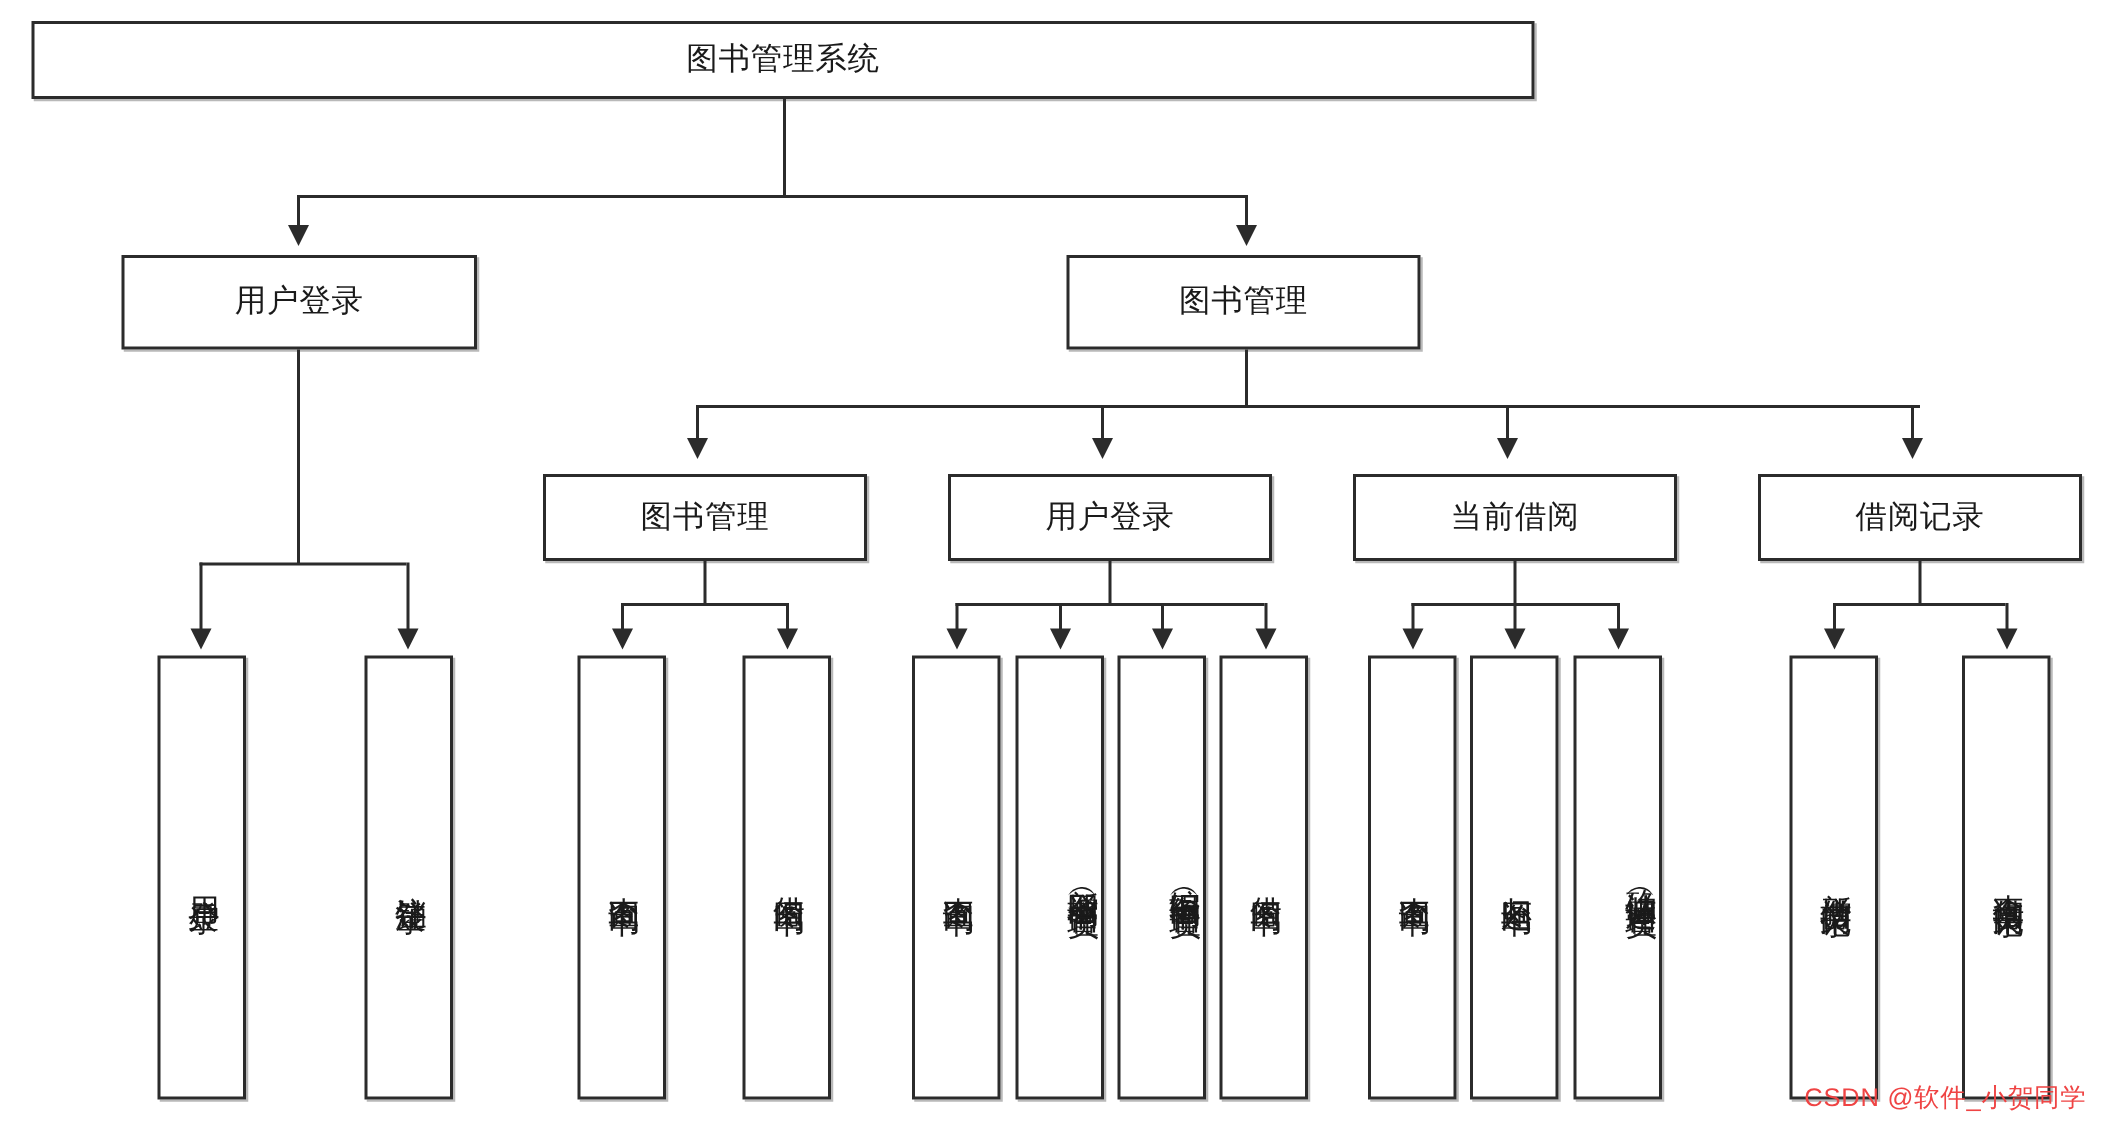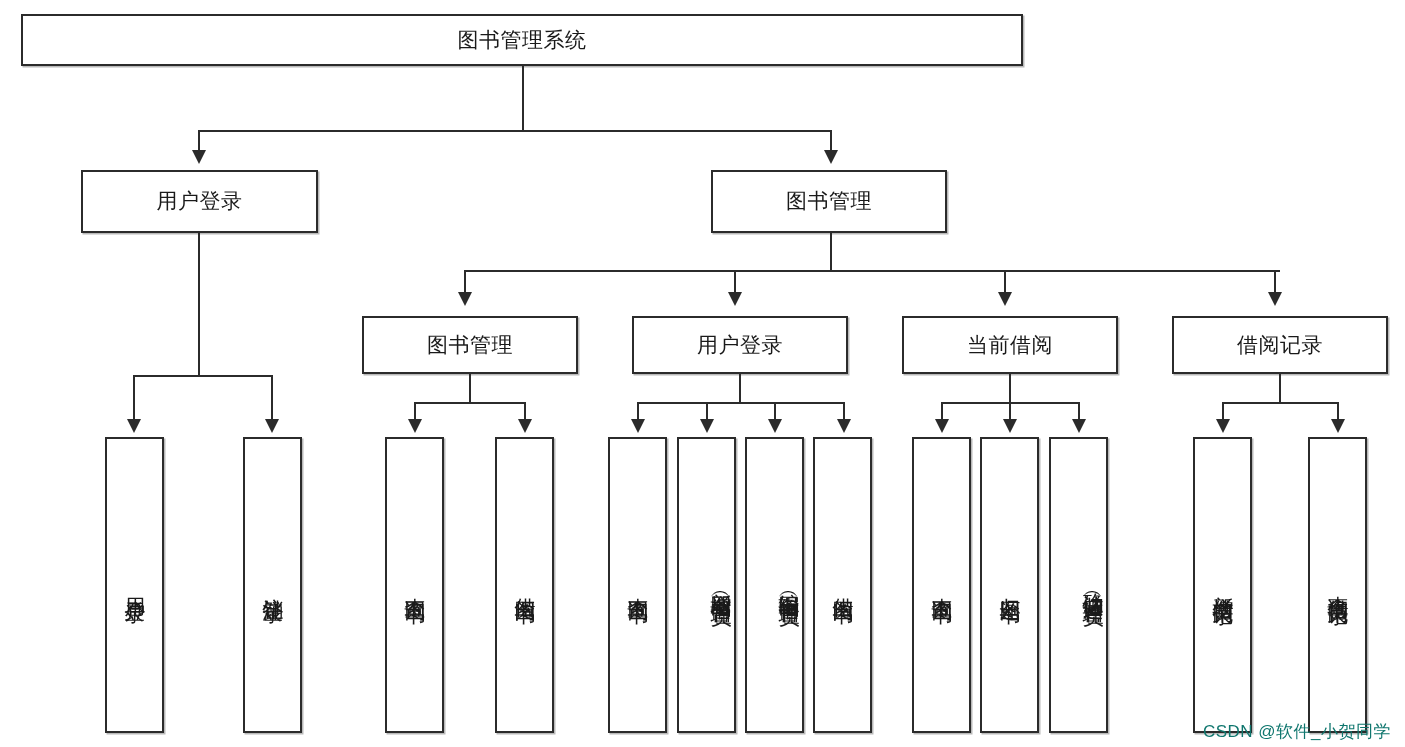--- a/index.html
+++ b/index.html
@@ -69,21 +69,21 @@
     border-left: 7px solid transparent;
     border-right: 7px solid transparent;
     border-top: 14px solid #2b2b2b;
   }
   
   #watermark {
     position: absolute;
     right: 14px;
     bottom: 4px;
     font-size: 17px;
-    color: #0f766e;
+    color: #ef4444;
     white-space: nowrap;
     letter-spacing: 0.5px;
   }
 </style>
 </head>
 <body>
 
 <div id="canvas">
 
   <div class="node root horiz" style="left:21px; top:14px; width:1002px; height:52px;">

